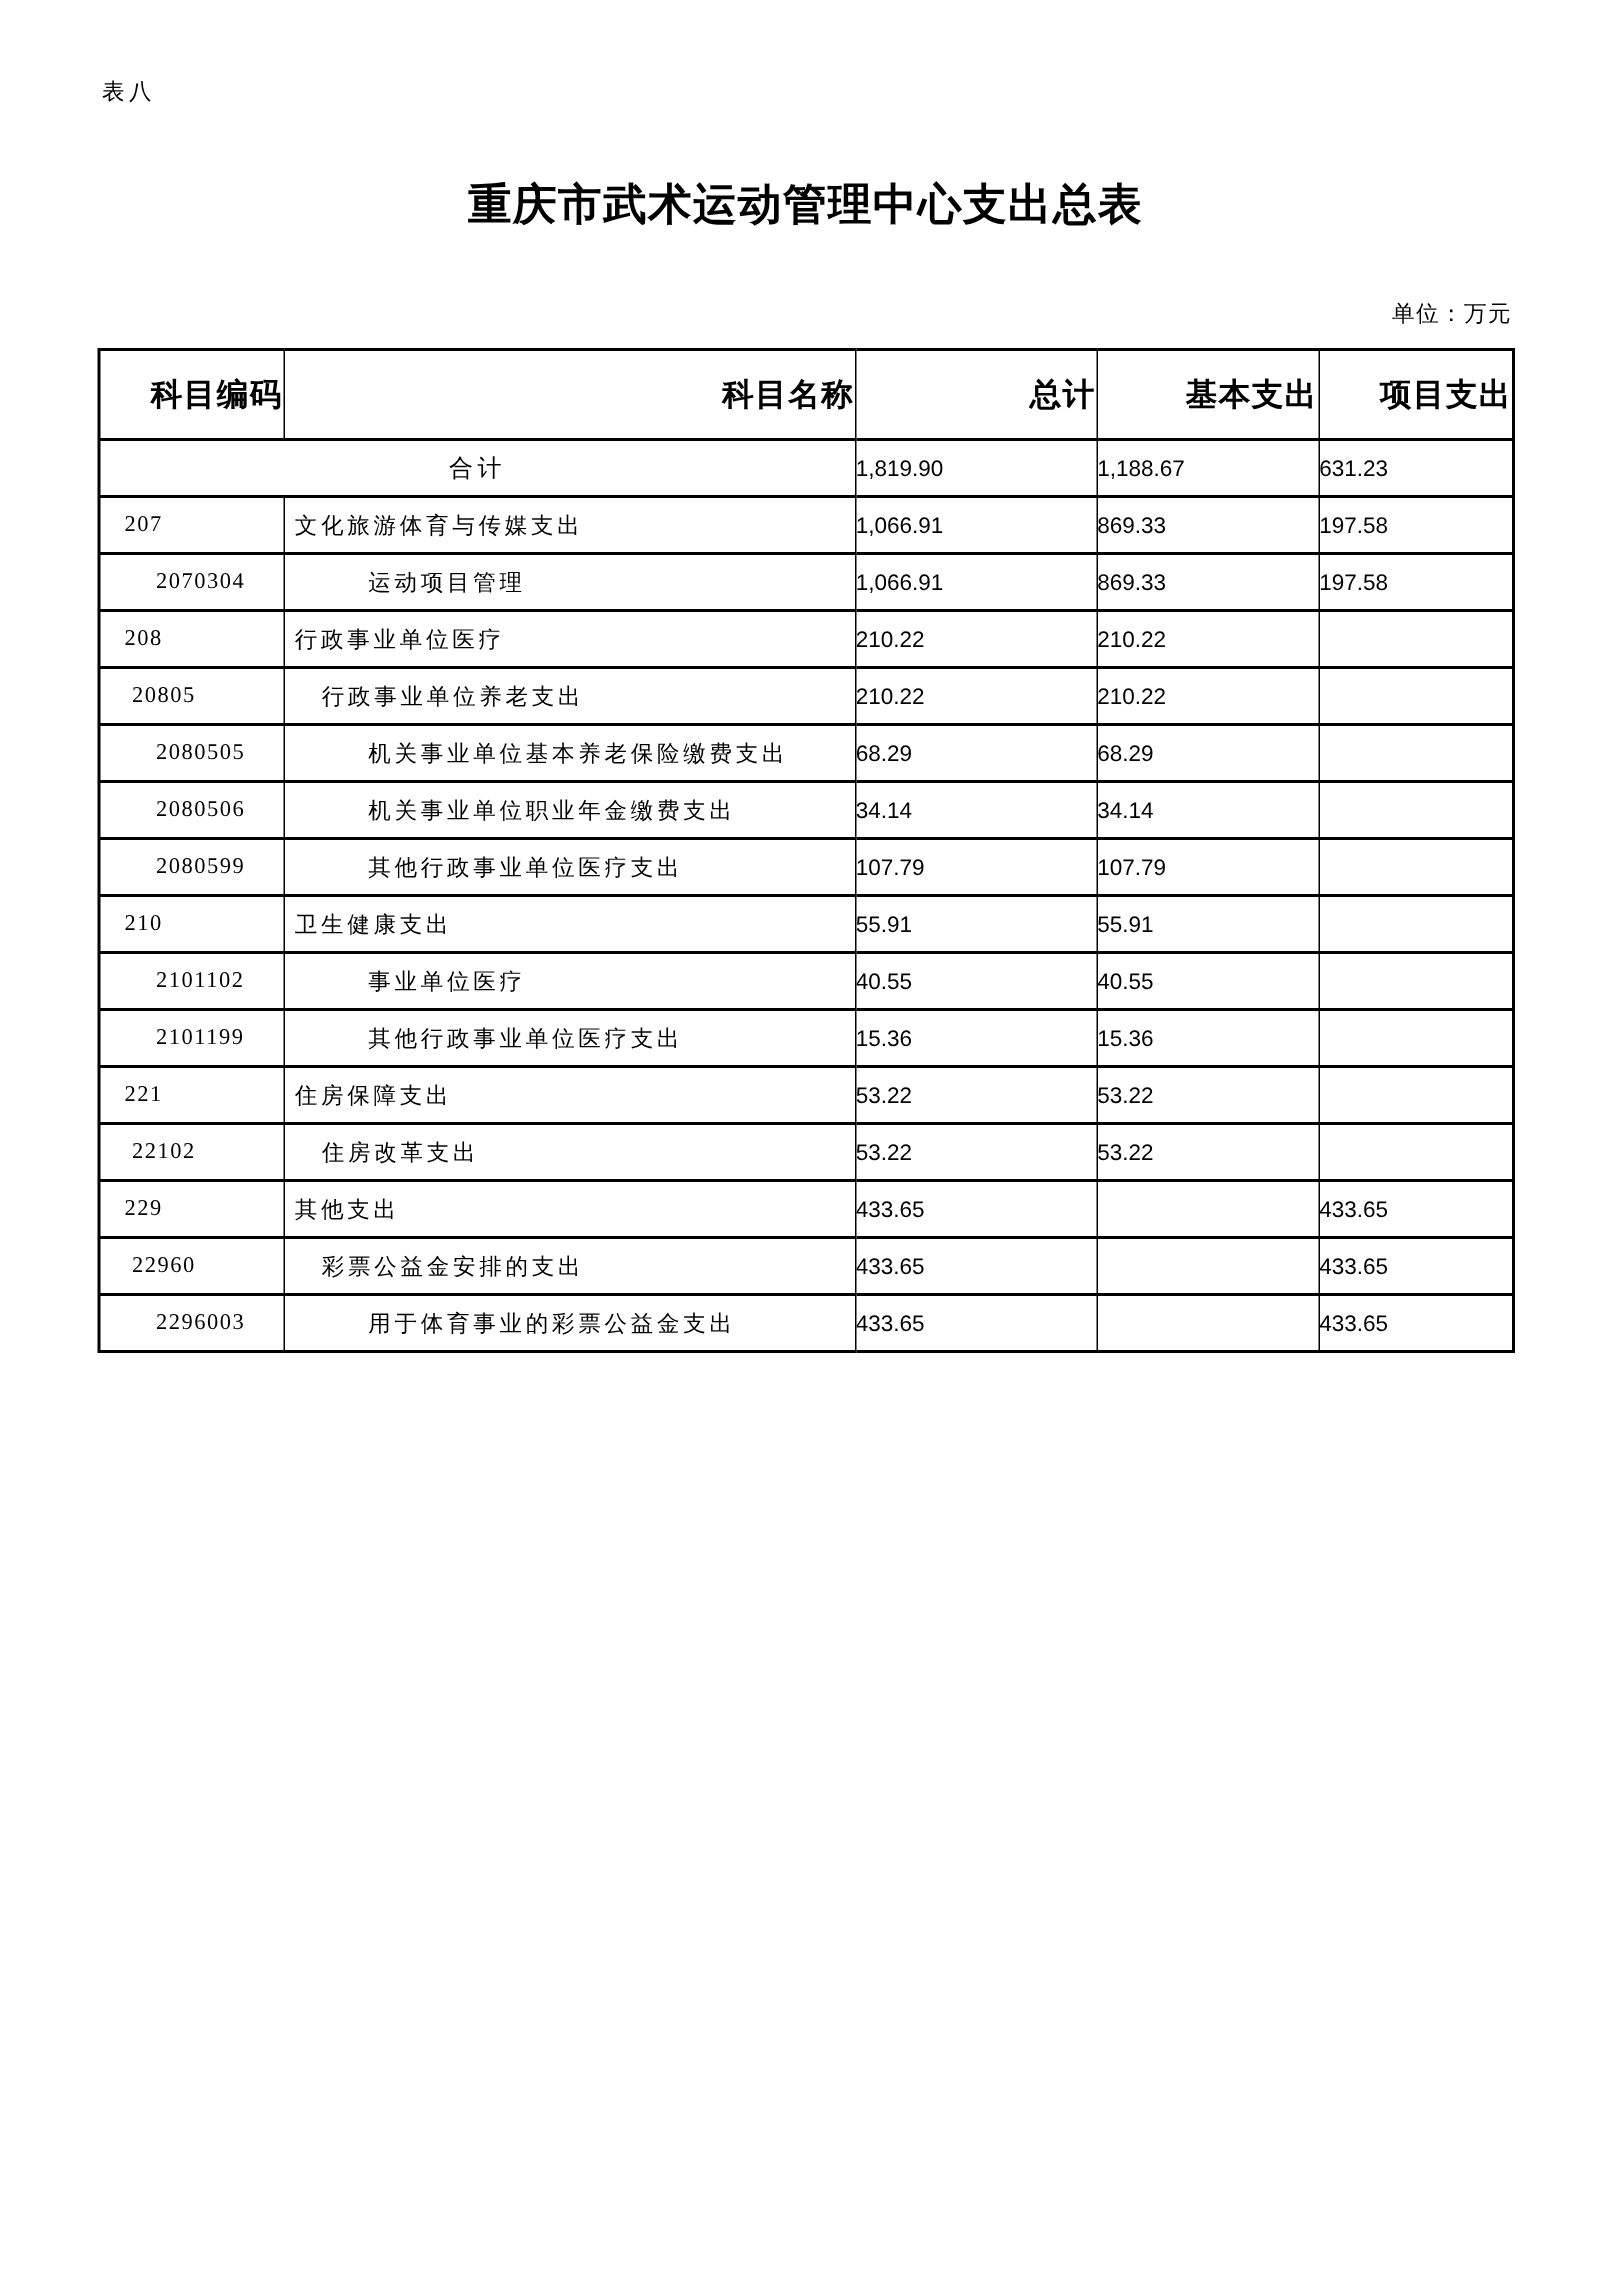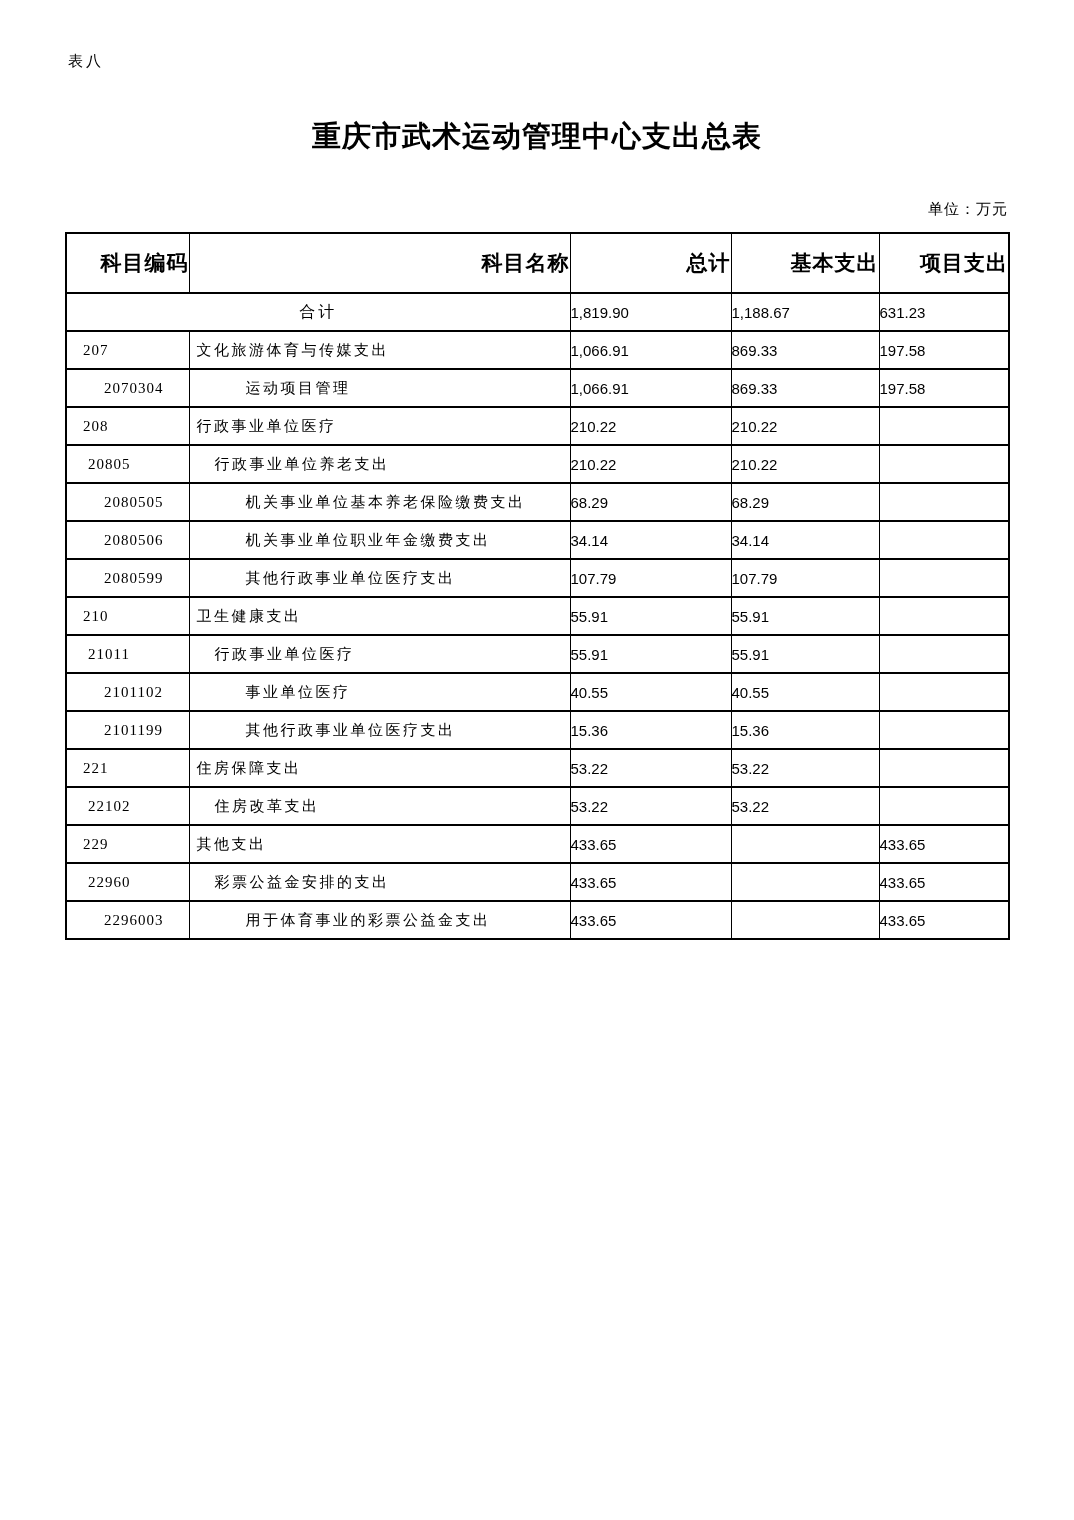--- a/index.html
+++ b/index.html
@@ -170,27 +170,20 @@
       <td class="cell-num"></td>
     </tr>
         <tr>
       <td class="cell-code lv1">210</td>
       <td class="cell-name lv1">卫生健康支出</td>
       <td class="cell-num">55.91</td>
       <td class="cell-num">55.91</td>
       <td class="cell-num"></td>
     </tr>
         <tr>
-      <td class="cell-code lv2">21011</td>
-      <td class="cell-name lv2">行政事业单位医疗</td>
-      <td class="cell-num">55.91</td>
-      <td class="cell-num">55.91</td>
-      <td class="cell-num"></td>
-    </tr>
-        <tr>
       <td class="cell-code lv3">2101102</td>
       <td class="cell-name lv3">事业单位医疗</td>
       <td class="cell-num">40.55</td>
       <td class="cell-num">40.55</td>
       <td class="cell-num"></td>
     </tr>
         <tr>
       <td class="cell-code lv3">2101199</td>
       <td class="cell-name lv3">其他行政事业单位医疗支出</td>
       <td class="cell-num">15.36</td>

